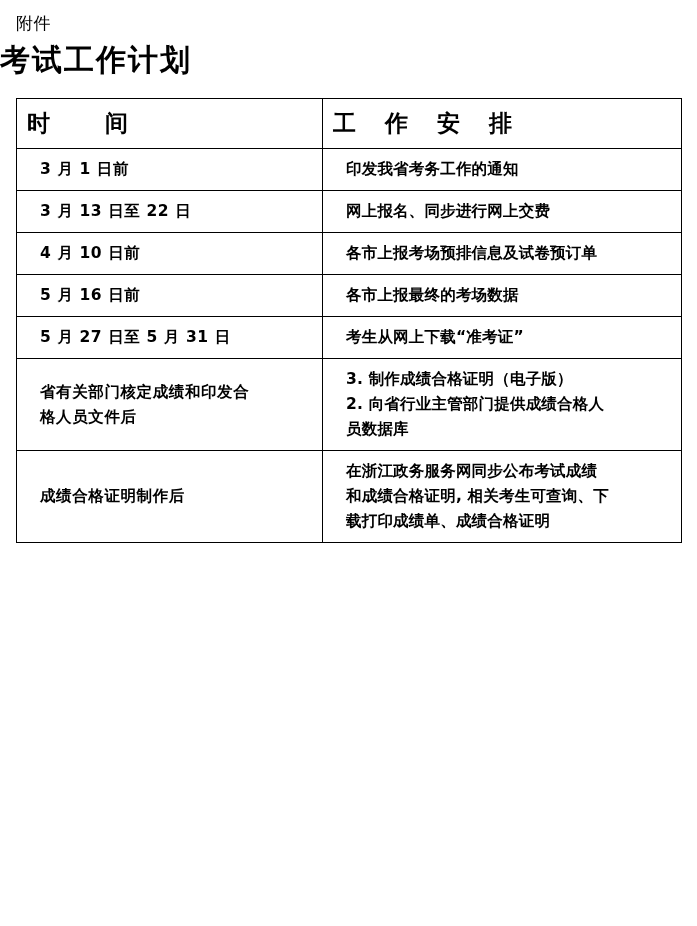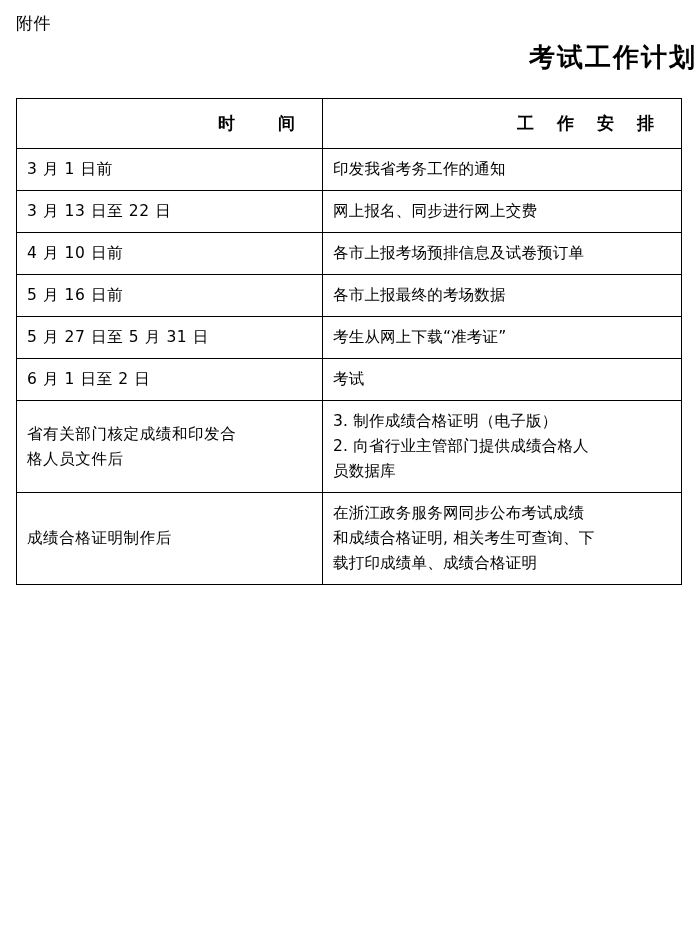--- a/index.html
+++ b/index.html
@@ -27,55 +27,55 @@
     font-size: 17px;
     line-height: 22px;
     letter-spacing: 0.5px;
     font-family: "DejaVu Sans", "Liberation Sans", sans-serif;
   }
   .doc-title {
     position: absolute;
     left: 0;
     right: 0;
     top: 40px;
-    text-align: right;
-    font-size: 26px;
+    text-align: left;
+    font-size: 30px;
     font-weight: bold;
     letter-spacing: 2px;
     font-family: "DejaVu Serif", "Liberation Serif", serif;
   }
   .table-wrap {
     position: absolute;
     left: 16px;
     top: 98px;
     width: 665px;
   }
   table.plan {
     border-collapse: collapse;
     width: 665px;
     table-layout: fixed;
   }
   table.plan td, table.plan th {
     border: 1px solid #000000;
     vertical-align: middle;
-    padding: 8px 10px;
+    padding: 8px 23px;
     font-size: 15.5px;
     line-height: 25px;
     font-family: "DejaVu Sans", "Liberation Sans", sans-serif;
-    font-weight: normal;
+    font-weight: bold;
     text-align: left;
   }
   col.c-time { width: 306px; }
   col.c-task { width: 359px; }
   tr.head td {
-    text-align: right;
-    font-size: 17px;
+    text-align: left;
+    font-size: 23px;
     font-weight: bold;
     letter-spacing: 3px;
-    padding: 12px 24px;
+    padding: 12px 10px;
   }
   td.time-cell {
     letter-spacing: 0.6px;
   }
   td.task-cell {
     letter-spacing: 0.2px;
   }
   .line { display: block; }
   .multi-line { line-height: 28px; }
 </style>
@@ -141,28 +141,20 @@
         <tr>
           <td class="time-cell">
             <span class="line">5 月 27 日至 5 月 31 日</span>
           </td>
           <td class="task-cell">
             <span class="line">考生从网上下载“准考证”</span>
           </td>
         </tr>
 
 
-        <tr>
-          <td class="time-cell">
-            <span class="line">6 月 1 日至 2 日</span>
-          </td>
-          <td class="task-cell">
-            <span class="line">考试</span>
-          </td>
-        </tr>
 
 
         <tr>
           <td class="time-cell multi-line">
             <span class="line">省有关部门核定成绩和印发合</span>
             <span class="line">格人员文件后</span>
           </td>
           <td class="task-cell multi-line">
             <span class="line">3. 制作成绩合格证明（电子版）</span>
             <span class="line">2. 向省行业主管部门提供成绩合格人</span>

